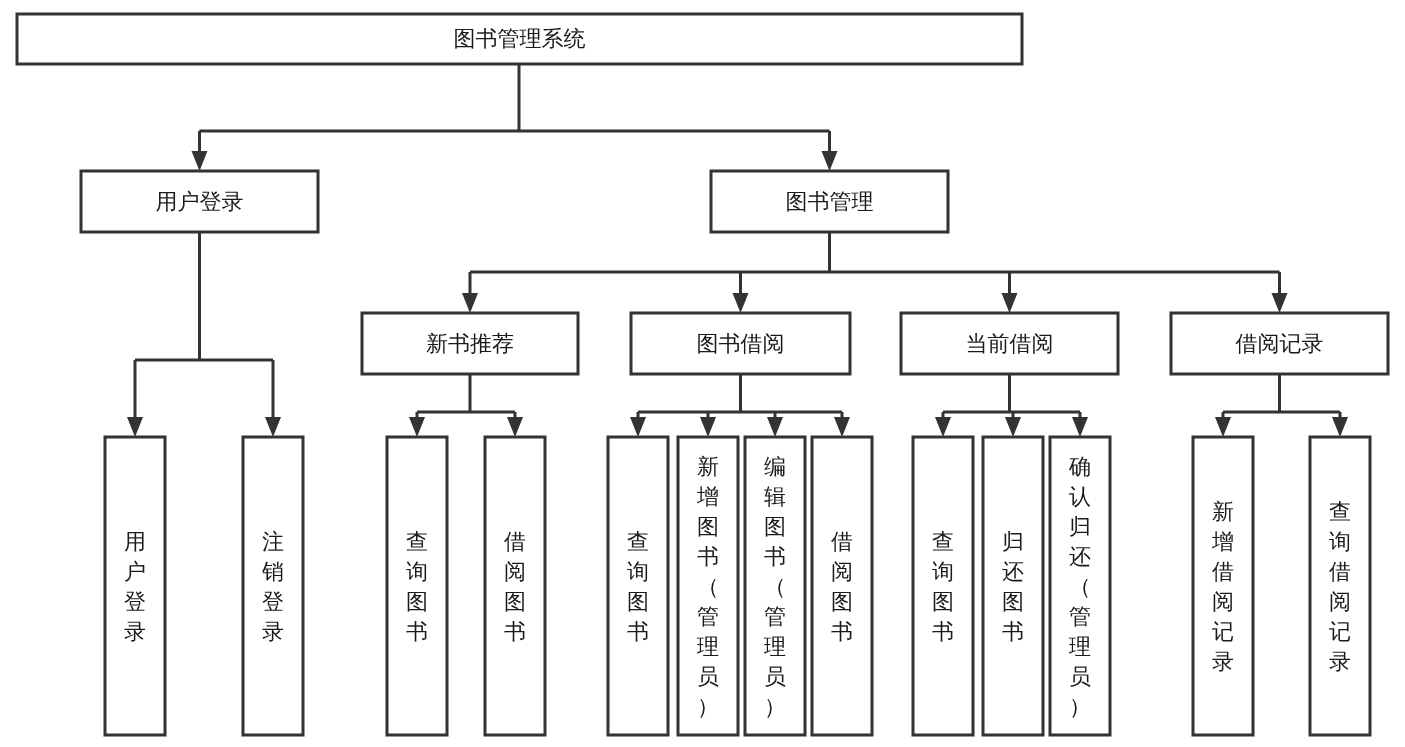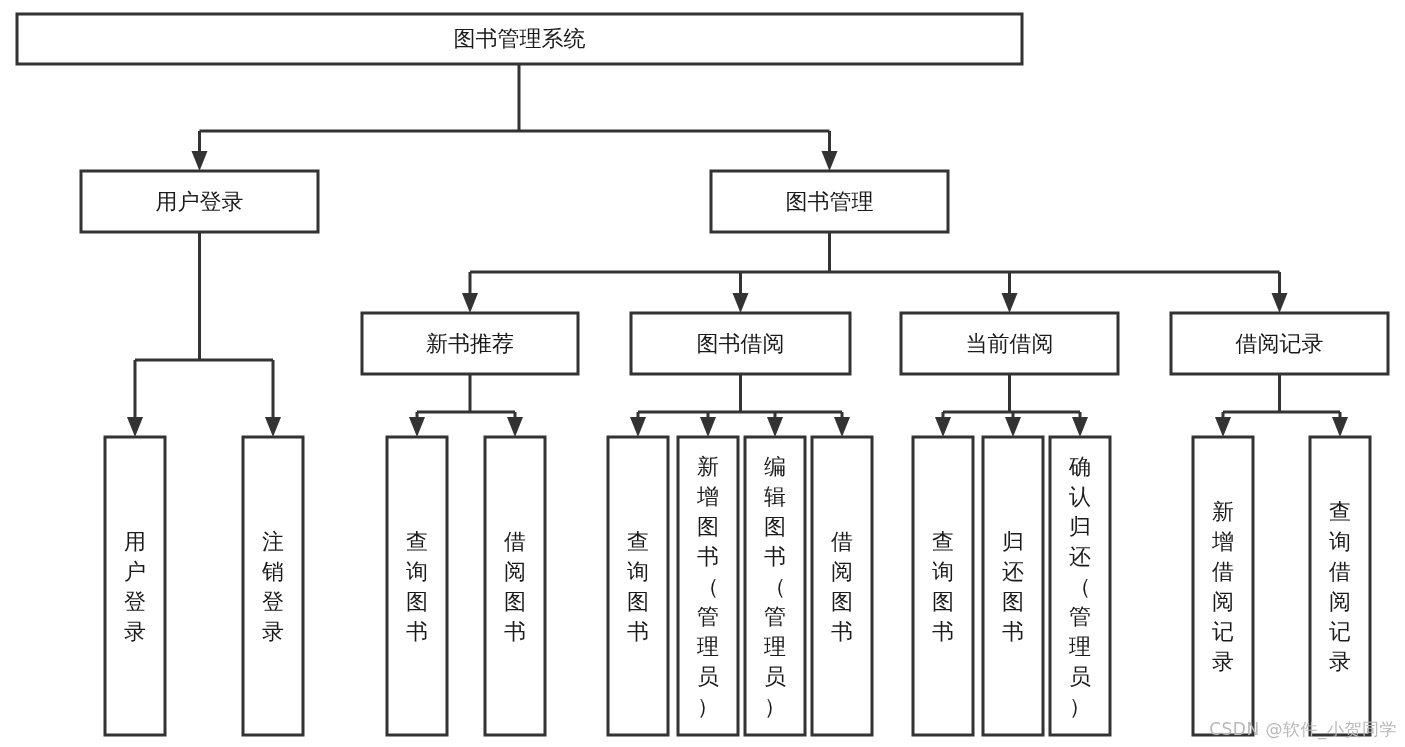--- a/index.html
+++ b/index.html
@@ -202,14 +202,13 @@
           <rect x="1193" y="437" width="60" height="298" rx="0" class="node-box"></rect>
           <text x="1223" y="519.4" class="node-label-v"><tspan x="1223" dy="0">新</tspan><tspan x="1223" dy="30">增</tspan><tspan x="1223" dy="30">借</tspan><tspan x="1223" dy="30">阅</tspan><tspan x="1223" dy="30">记</tspan><tspan x="1223" dy="30">录</tspan></text>
         </g>
         <g>
           <rect x="1310" y="437" width="60" height="298" rx="0" class="node-box"></rect>
           <text x="1340" y="519.4" class="node-label-v"><tspan x="1340" dy="0">查</tspan><tspan x="1340" dy="30">询</tspan><tspan x="1340" dy="30">借</tspan><tspan x="1340" dy="30">阅</tspan><tspan x="1340" dy="30">记</tspan><tspan x="1340" dy="30">录</tspan></text>
         </g>
       </g>
   </svg>
 
-  <div class="watermark">CSDN @软件_小贺同学</div>
 </div>
 
 </body></html>

